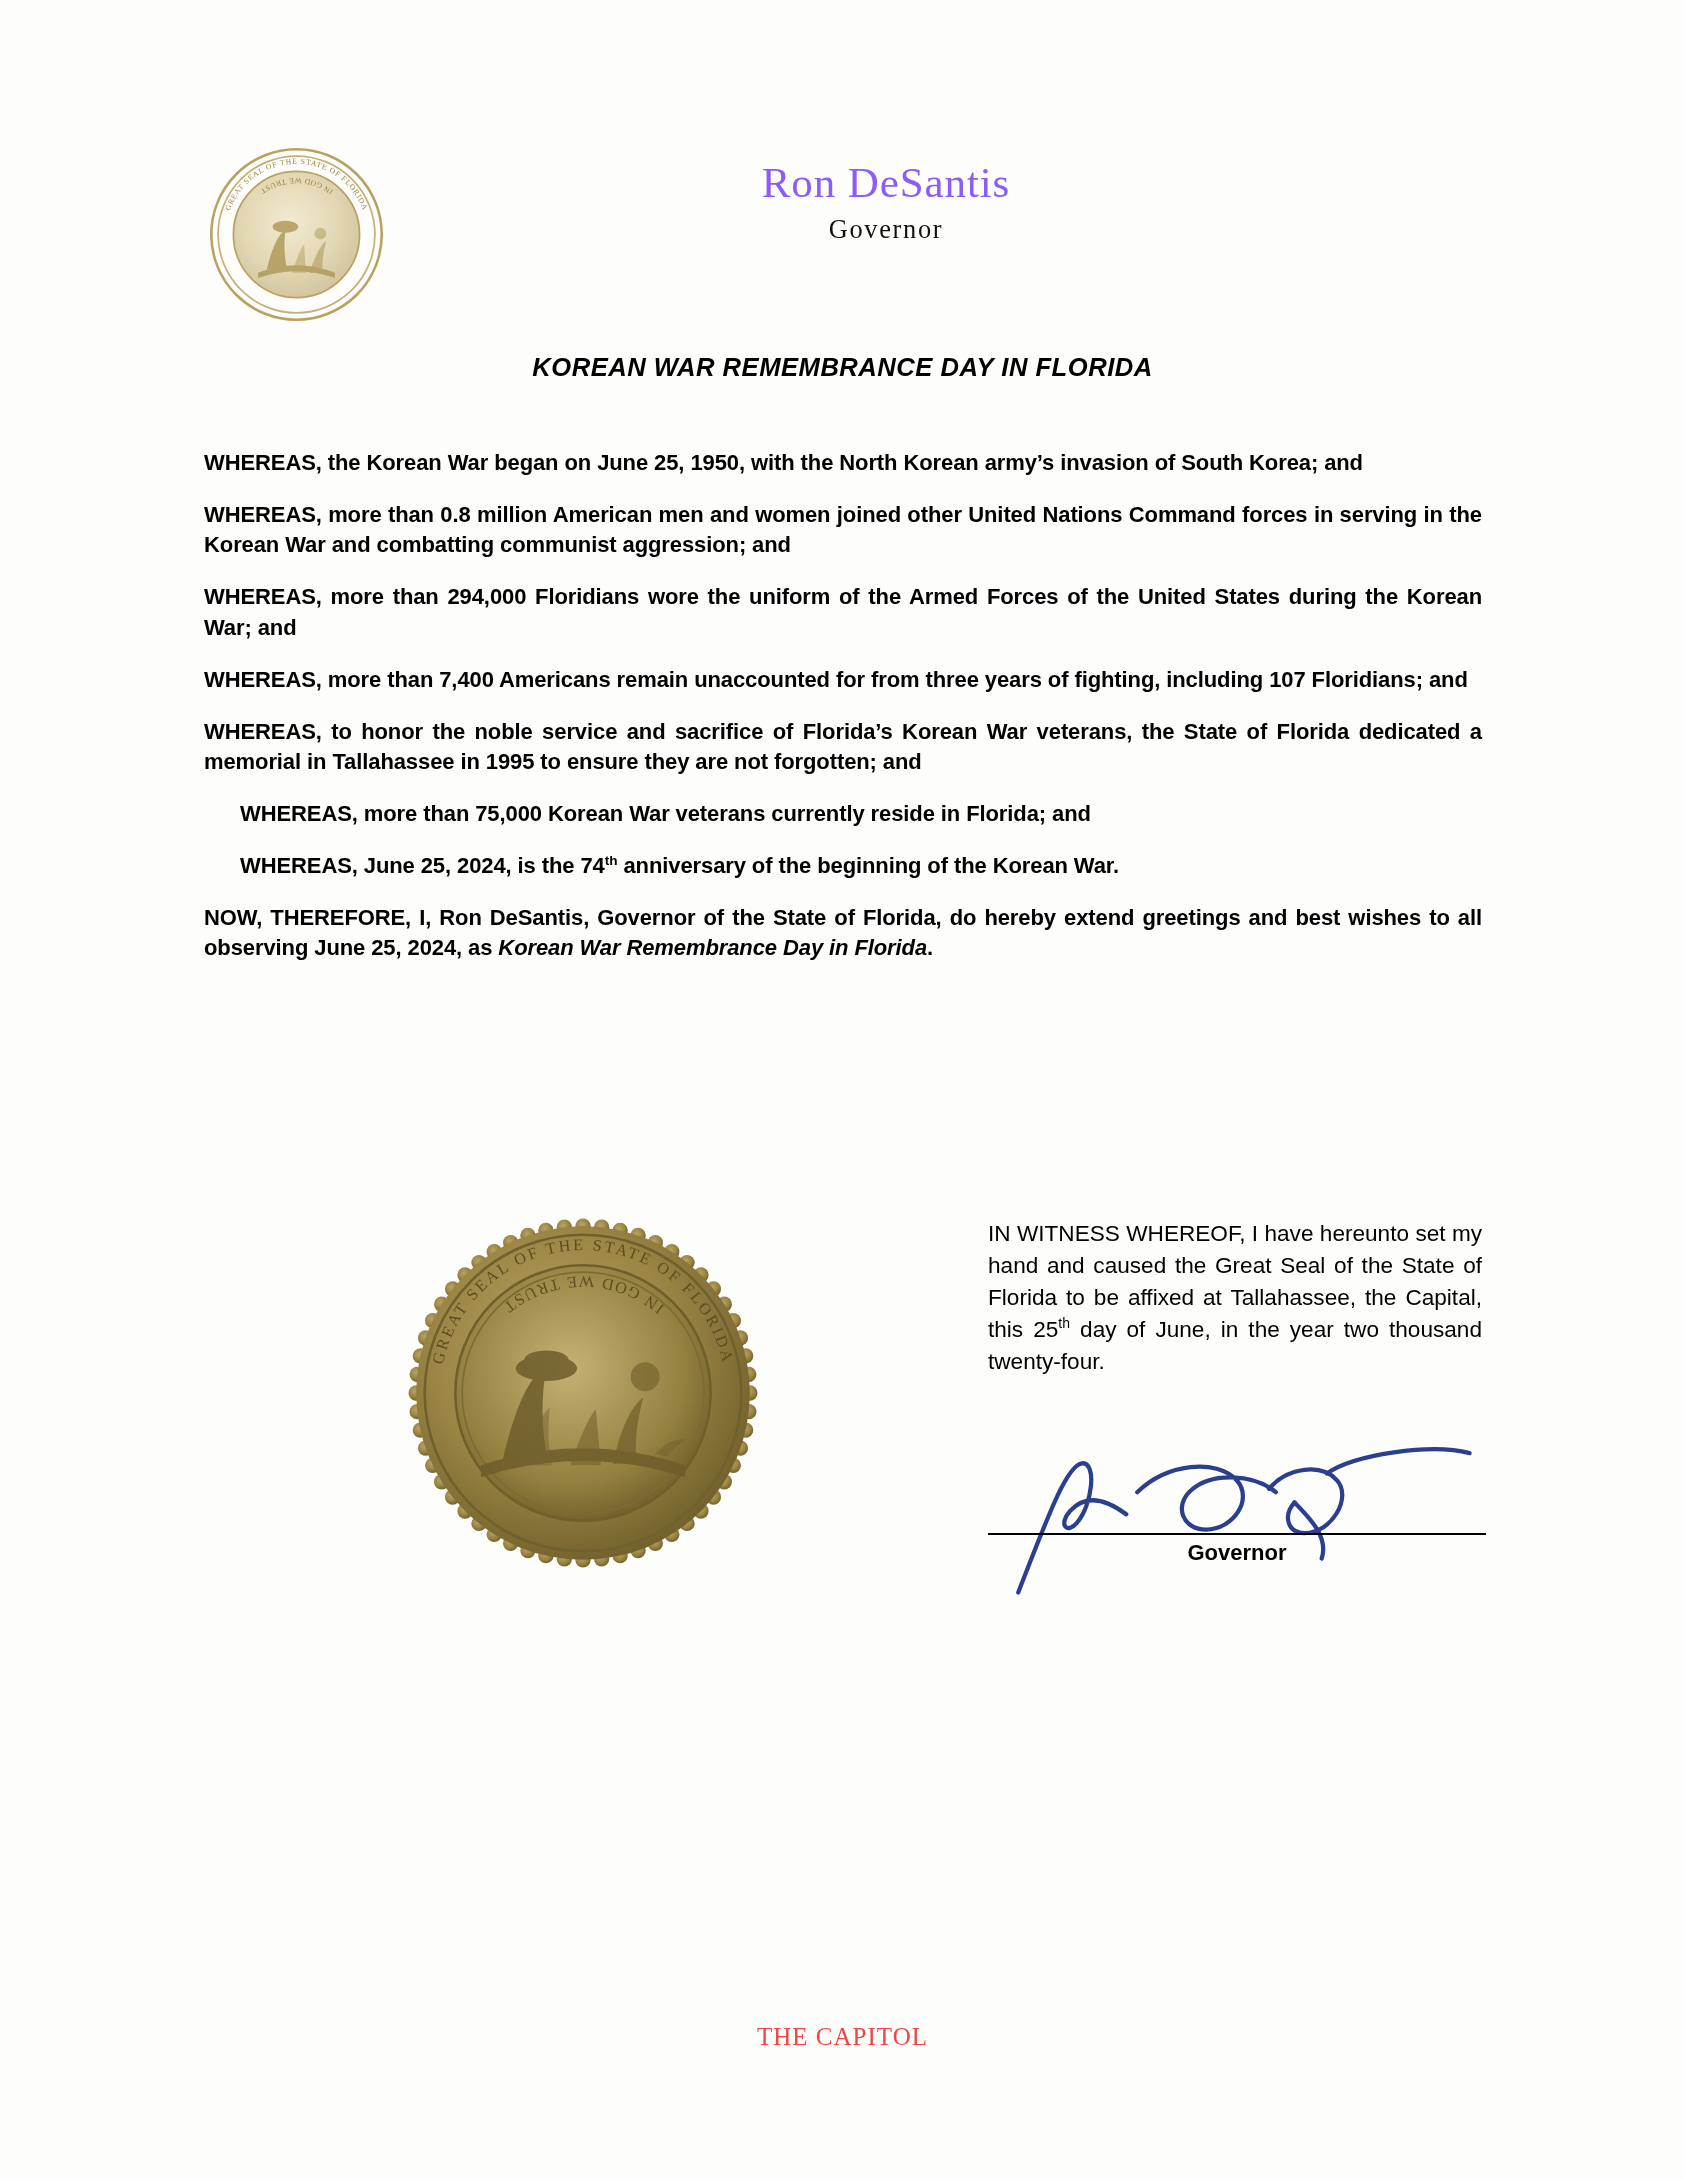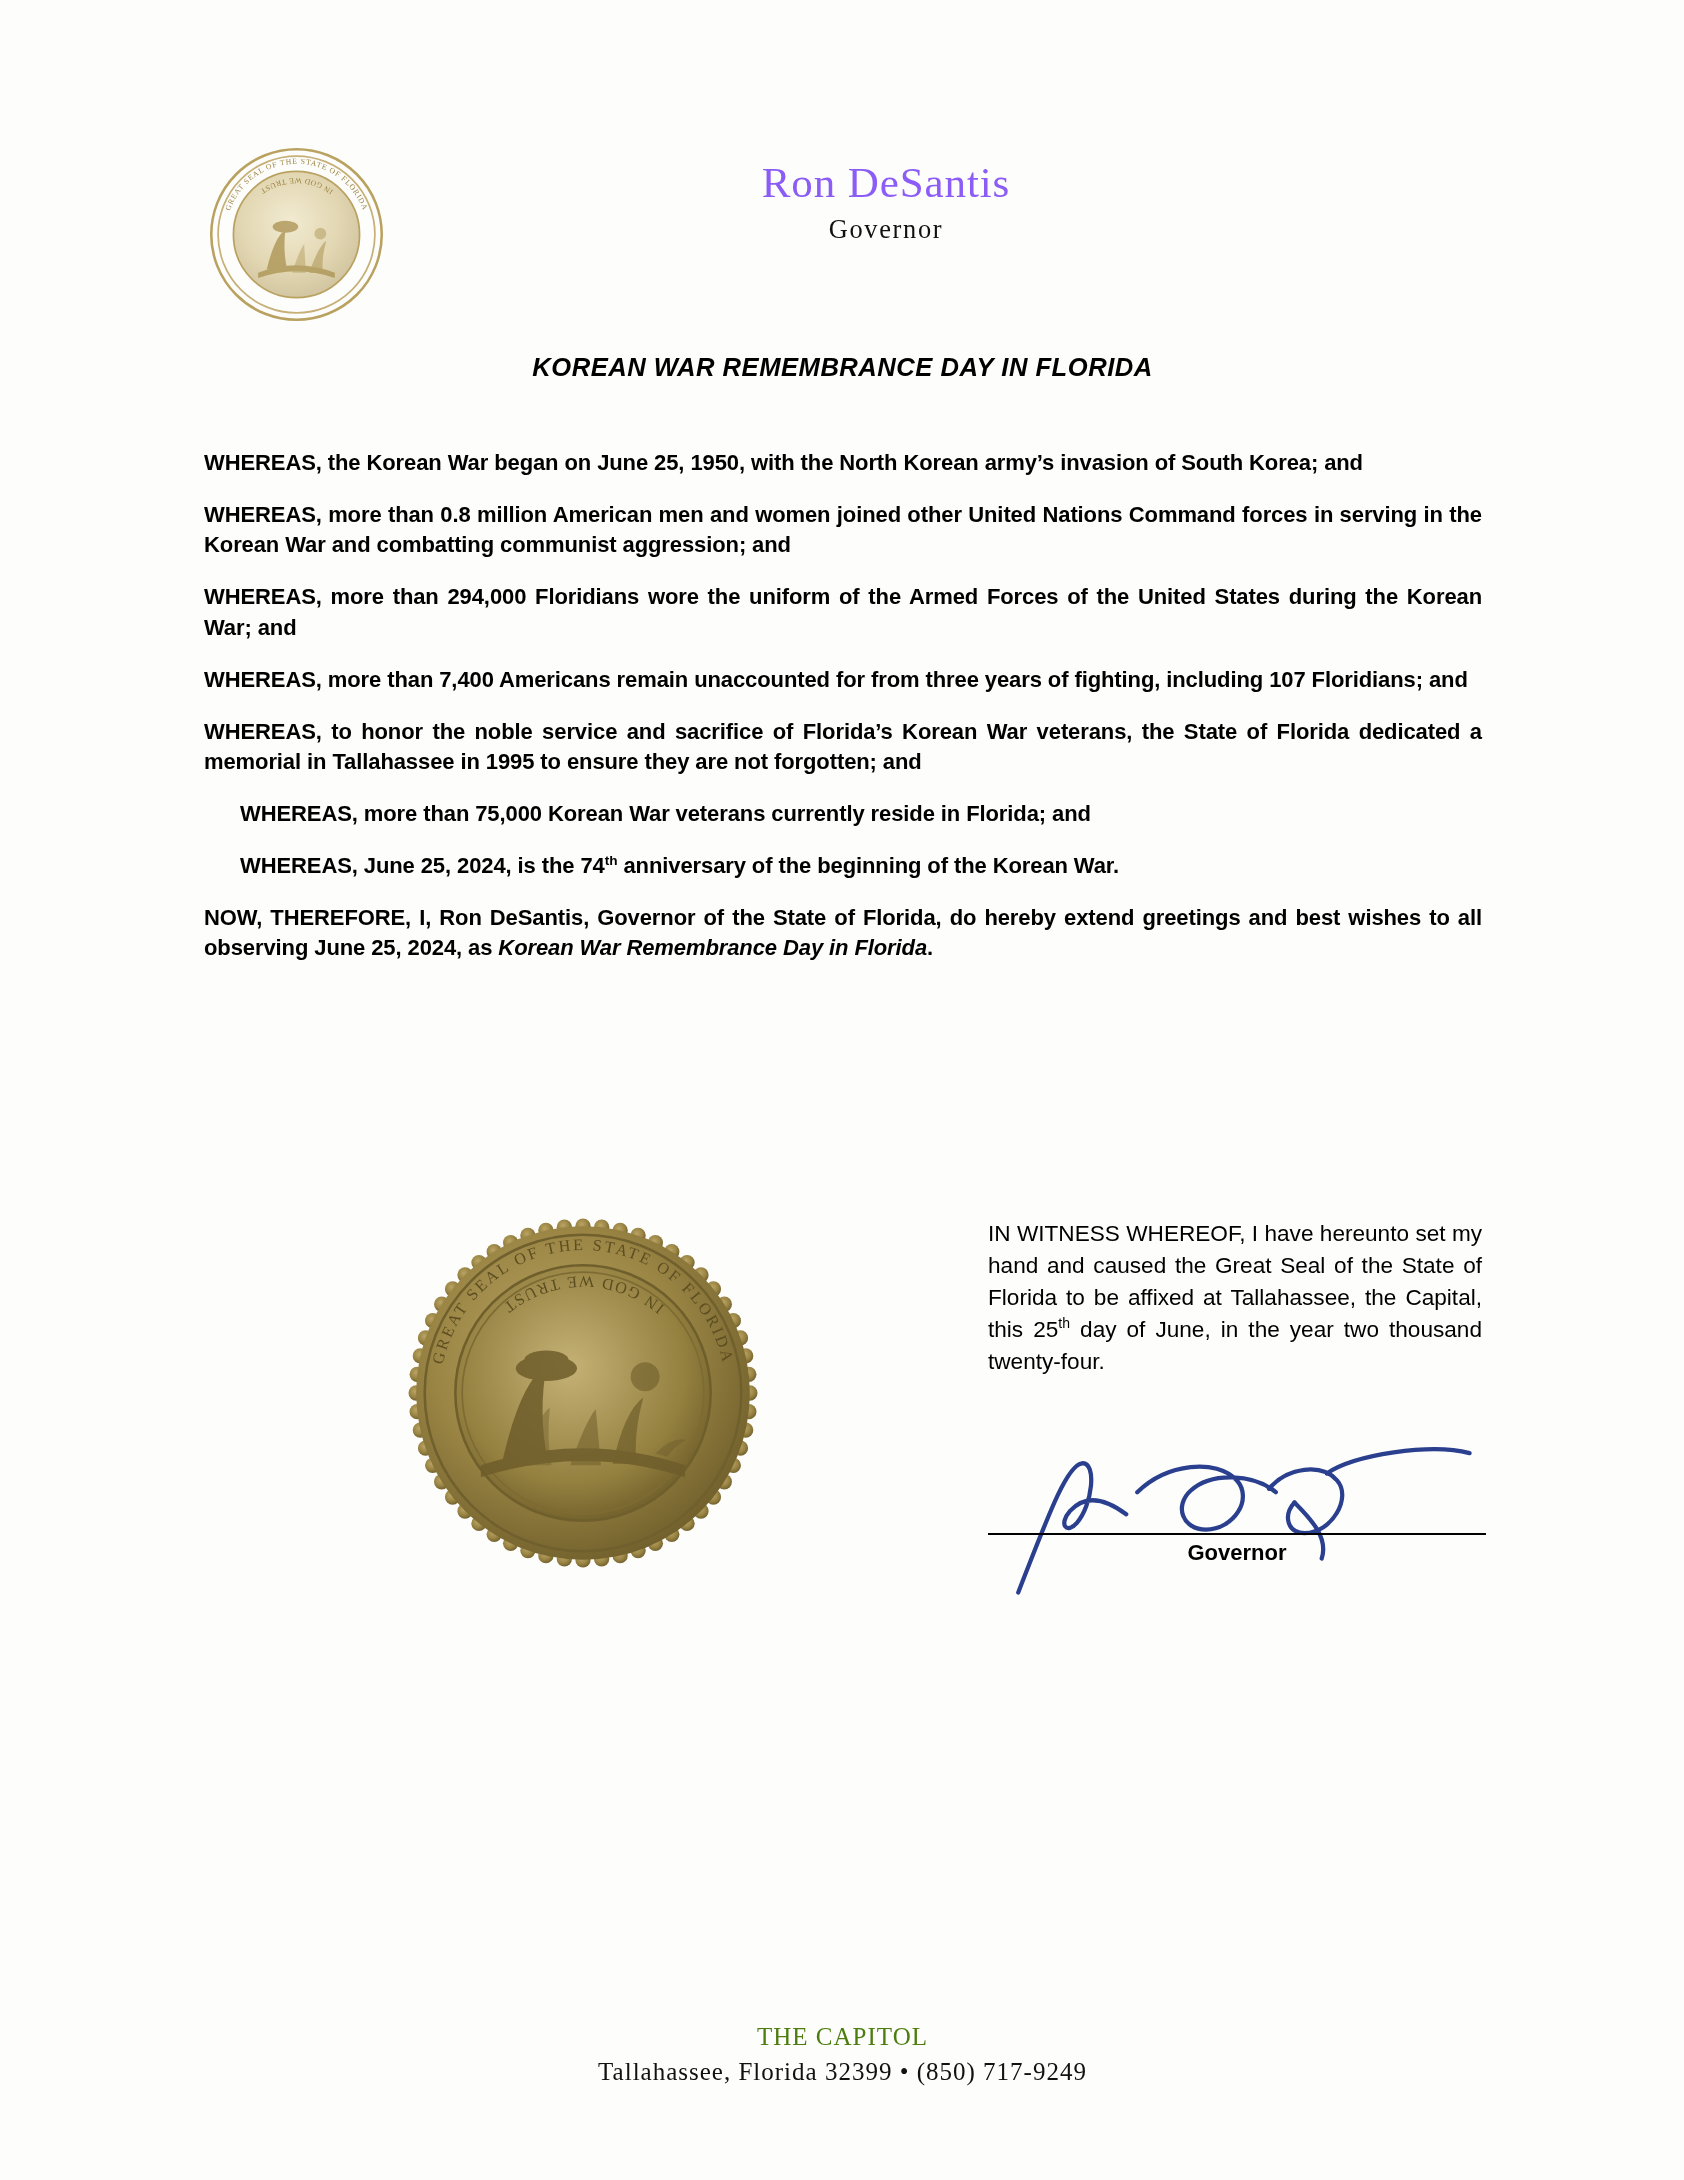--- a/index.html
+++ b/index.html
@@ -135,21 +135,21 @@
     position: absolute;
     left: 0;
     top: 2023px;
     width: 100%;
     text-align: center;
     font-family: "Liberation Serif", serif;
   }
   .footer-line1 {
     font-size: 25px;
     letter-spacing: 1px;
-    color: #4d7c0f;
+    color: #ef4444;
   }
   .footer-line2 {
     font-size: 25px;
     letter-spacing: 1px;
     color: #111;
     margin-top: 6.8px;
   }
 </style>
 </head>
 <body>
@@ -328,17 +328,16 @@
         <path d="M360 104 C380 124, 400 146, 392 170"></path>
       </g>
     </svg>
   </div>
 
   <div class="sig-line"></div>
   <div class="sig-label">Governor</div>
 
   <div class="footer">
     <div class="footer-line1">THE CAPITOL</div>
-    <div class="footer-line2">Tallahassee, Florida 32399 • (850) 717-9249</div>
   </div>
 
 </div>
 
 
 </body></html>

